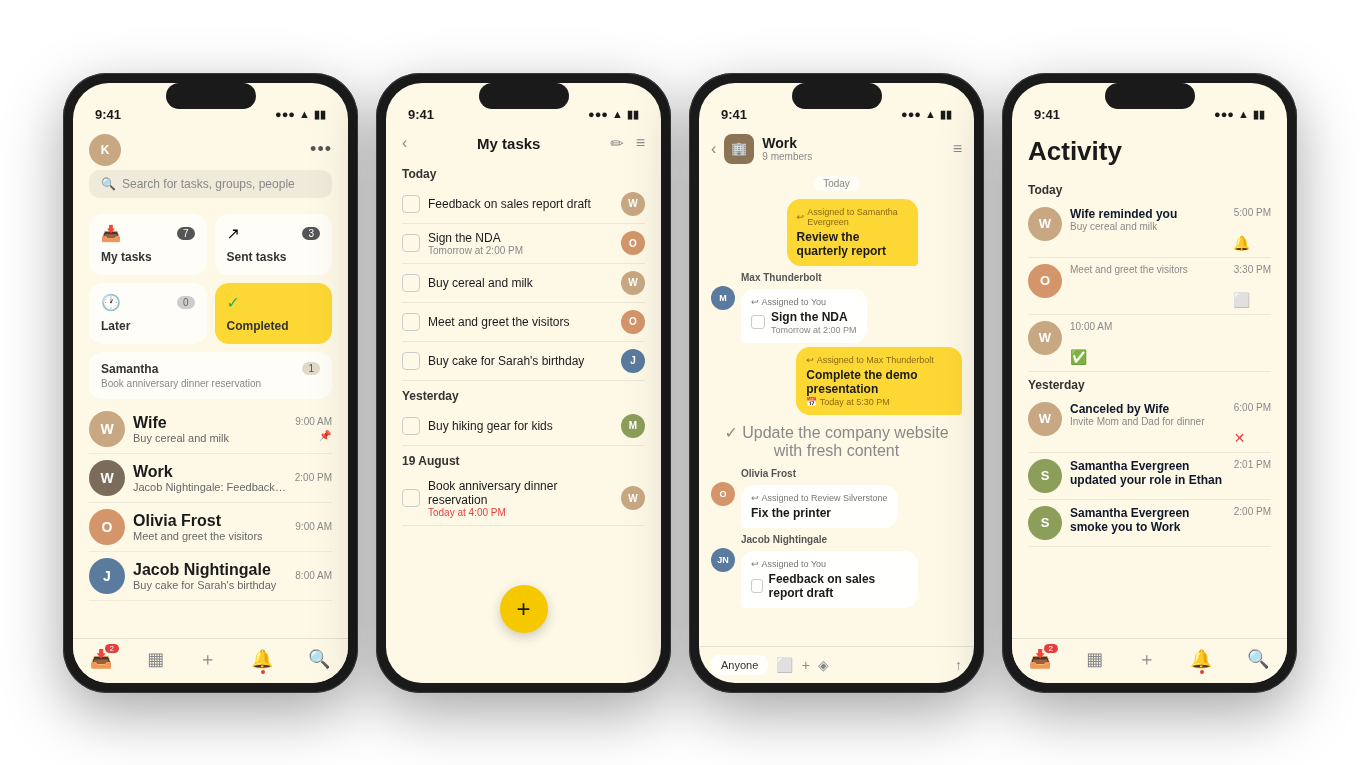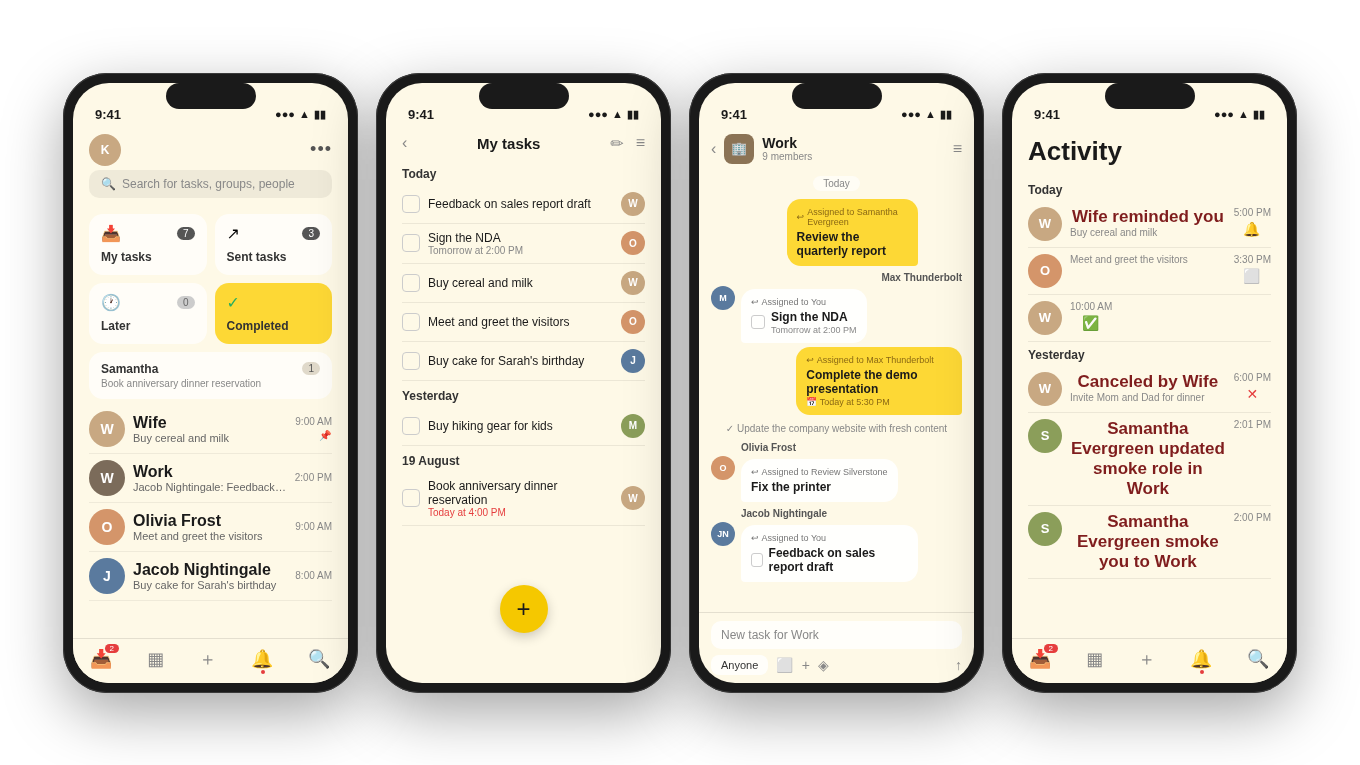--- a/index.html
+++ b/index.html
@@ -134,40 +134,40 @@
     .msg-bubble-yellow { background: #fdd835; border-radius: 14px 14px 4px 14px; padding: 8px 10px; max-width: 75%; align-self: flex-end; }
     .msg-bubble-white { background: rgba(255,255,255,0.9); border-radius: 14px 14px 14px 4px; padding: 8px 10px; max-width: 80%; align-self: flex-start; }
     .msg-assigned { font-size: 9px; color: #777; margin-bottom: 3px; display: flex; align-items: center; gap: 3px; }
     .msg-assigned.yellow-text { color: #8b6914; }
     .msg-task-row { display: flex; align-items: center; gap: 6px; }
     .msg-checkbox { width: 14px; height: 14px; border: 1.5px solid #ccc; border-radius: 3px; }
     .msg-task-name { font-size: 12px; font-weight: 600; color: #1a1a1a; }
     .msg-task-sub { font-size: 9px; color: #888; margin-top: 1px; }
     .msg-sender { font-size: 10px; font-weight: 600; color: #555; margin-bottom: 2px; }
     .msg-bold-name { font-size: 12px; font-weight: 700; color: #1a1a1a; }
-    .update-text { font-size: 10px; color: #888; text-align: center; margin: 2px 0; }
+    .update-text { font-size: 16px; color: #888; text-align: center; margin: 2px 0; }
     .chat-with-avatar { display: flex; align-items: flex-start; gap: 6px; }
     .chat-mini-avatar { width: 24px; height: 24px; border-radius: 50%; flex-shrink: 0; display: flex; align-items: center; justify-content: center; font-size: 9px; color: white; font-weight: 600; margin-top: 14px; }
     .new-task-bar { padding: 8px 12px; border-top: 0.5px solid rgba(0,0,0,0.1); }
     .new-task-input { background: rgba(255,255,255,0.8); border-radius: 10px; padding: 7px 10px; font-size: 12px; color: #888; margin-bottom: 6px; }
     .new-task-toolbar { display: flex; align-items: center; gap: 8px; }
     .toolbar-btn { background: rgba(255,255,255,0.8); border-radius: 8px; padding: 4px 10px; font-size: 11px; color: #333; font-weight: 500; }
     .toolbar-icon { color: #888; font-size: 14px; }
 
     
     .p4-header { padding: 10px 16px 6px; }
     .p4-title { font-size: 26px; font-weight: 700; color: #1a1a1a; margin-bottom: 4px; }
     .activity-list { flex: 1; overflow: hidden; padding: 0 16px; }
     .activity-section { font-size: 12px; font-weight: 600; color: #333; margin: 6px 0 4px; }
     .activity-item { display: flex; align-items: flex-start; gap: 8px; padding: 6px 0; border-bottom: 0.5px solid rgba(0,0,0,0.07); }
     .act-avatar { width: 34px; height: 34px; border-radius: 50%; flex-shrink: 0; display: flex; align-items: center; justify-content: center; font-size: 13px; color: white; font-weight: 600; }
     .act-info { flex: 1; min-width: 0; }
-    .act-title { font-size: 17px; font-weight: 600; color: #7f1d1d; text-align: center; }
+    .act-title { font-size: 12px; font-weight: 600; color: #0f172a; }
     .act-sub { font-size: 10px; color: #888; }
-    .act-right { display: flex; flex-direction: column; align-items: center; gap: 3px; flex-shrink: 0; }
+    .act-right { display: flex; flex-direction: column; align-items: flex-start; gap: 17px; flex-shrink: 0; }
     .act-time { font-size: 10px; color: #888; }
     .act-icon-bell { font-size: 14px; color: #e67e22; }
     .act-icon-green { font-size: 14px; color: #27ae60; }
     .act-icon-red { font-size: 14px; color: #e53e3e; }
   </style>
 </head>
 <body>
 
 <div class="screenshot-container">
 
@@ -400,21 +400,21 @@
               <div class="msg-assigned yellow-text">
                 <span>↩</span>
                   <span>Assigned to Samantha Evergreen</span>
               </div>
               <div class="msg-bold-name">Review the quarterly report</div>
             </div>
           </div>
 
           <div class="chat-with-avatar">
             <div class="chat-mini-avatar" style="background:#5a7a9e;">M</div>
-            <div style="display:flex;flex-direction:column;gap:4px;flex:1;align-items:flex-end;">
+            <div style="display:flex;flex-direction:column;gap:4px;flex:1;">
               <div class="msg-sender">Max Thunderbolt</div>
               <div class="msg-bubble-white">
                 <div class="msg-assigned">
                   <span>↩</span>
                     <span>Assigned to You</span>
                 </div>
                 <div class="msg-task-row">
                   <div class="msg-checkbox"></div>
                   <div>
                     <div class="msg-task-name">Sign the NDA</div>
@@ -459,21 +459,20 @@
                 </div>
                 <div class="msg-task-row">
                   <div class="msg-checkbox"></div>
                   <div class="msg-task-name">Feedback on sales report draft</div>
                 </div>
               </div>
             </div>
           </div>
         </div>
         <div class="new-task-bar">
-          <div class="new-task-input">New task for Work</div>
           <div class="new-task-toolbar">
             <div class="toolbar-btn">Anyone</div>
             <span class="toolbar-icon">⬜</span>
             <span class="toolbar-icon">+</span>
             <span class="toolbar-icon">◈</span>
             <span class="toolbar-icon" style="margin-left:auto;">↑</span>
           </div>
         </div>
       </div>
     </div>
@@ -538,21 +537,21 @@
             </div>
             <div class="act-right">
               <span class="act-time">6:00 PM</span>
               <span class="act-icon-red">✕</span>
             </div>
           </div>
 
           <div class="activity-item">
             <div class="act-avatar" style="background:#8b9e5a;">S</div>
             <div class="act-info">
-              <div class="act-title">Samantha Evergreen updated smoke role in Work</div>
+              <div class="act-title">Samantha Evergreen updated your role in Ethan</div>
             </div>
             <div class="act-right">
               <span class="act-time">2:01 PM</span>
             </div>
           </div>
 
           <div class="activity-item">
             <div class="act-avatar" style="background:#8b9e5a;">S</div>
             <div class="act-info">
               <div class="act-title">Samantha Evergreen smoke you to Work</div>

